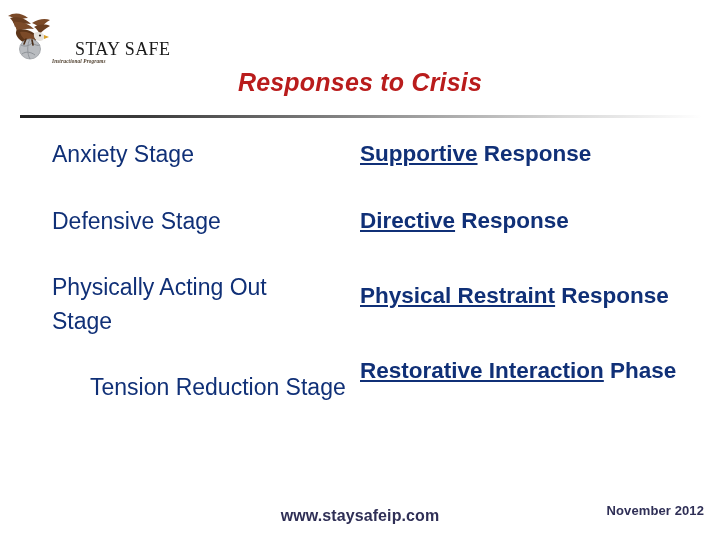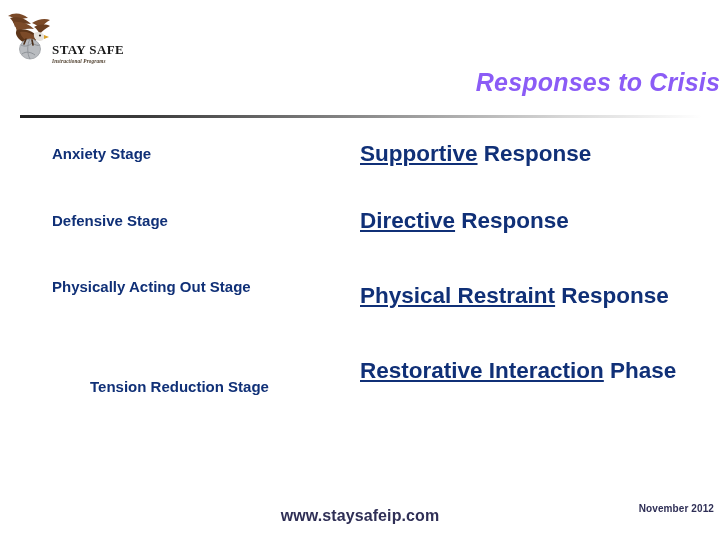--- a/index.html
+++ b/index.html
@@ -31,50 +31,51 @@
     height: 58px;
   }
   #logo-wordmark {
     position: absolute;
     left: 48px;
     top: 36px;
     width: 100px;
   }
   #logo-name {
     font-family: "Liberation Serif", serif;
-    font-weight: bold;
-    font-size: 13px;
+    font-weight: normal;
+    font-size: 18px;
     letter-spacing: 0.4px;
     color: #1a1a1a;
     line-height: 15px;
     white-space: nowrap;
+    margin-left: 23px;
   }
   #logo-tagline {
     font-family: "Liberation Serif", serif;
     font-weight: bold;
     font-style: italic;
     font-size: 5.2px;
     letter-spacing: 0.15px;
     color: #4a3a28;
     line-height: 7px;
     margin-top: 1px;
     white-space: nowrap;
   }
 
   
   #slide-title {
     position: absolute;
     left: 0;
     top: 68px;
     width: 720px;
-    text-align: right;
+    text-align: center;
     font-size: 25px;
     font-weight: bold;
     font-style: italic;
-    color: #8b5cf6;
+    color: #b91c1c;
     letter-spacing: 0.2px;
   }
 
   
   #title-divider {
     position: absolute;
     left: 20px;
     top: 115px;
     width: 682px;
     height: 3px;
@@ -90,22 +91,22 @@
   }
   .pair-row {
     position: absolute;
     left: 0;
     width: 720px;
   }
   .cell-stage {
     position: absolute;
     left: 52px;
     width: 300px;
-    font-size: 15px;
-    font-weight: bold;
+    font-size: 23px;
+    font-weight: normal;
     color: #103077;
     line-height: 34px;
   }
   .cell-response {
     position: absolute;
     left: 360px;
     width: 330px;
     font-size: 22.5px;
     font-weight: bold;
     color: #103077;
@@ -123,23 +124,23 @@
     top: 507px;
     width: 720px;
     text-align: center;
     font-size: 16px;
     font-weight: bold;
     color: #2f2f56;
     letter-spacing: 0.1px;
   }
   #footer-date {
     position: absolute;
-    right: 6px;
+    right: 16px;
     top: 503px;
-    font-size: 10px;
+    font-size: 13px;
     font-weight: bold;
     color: #2f2f56;
     letter-spacing: 0.1px;
   }
 </style>
 </head>
 <body>
 
 <div id="logo-block">
   <span id="eagle-icon">

